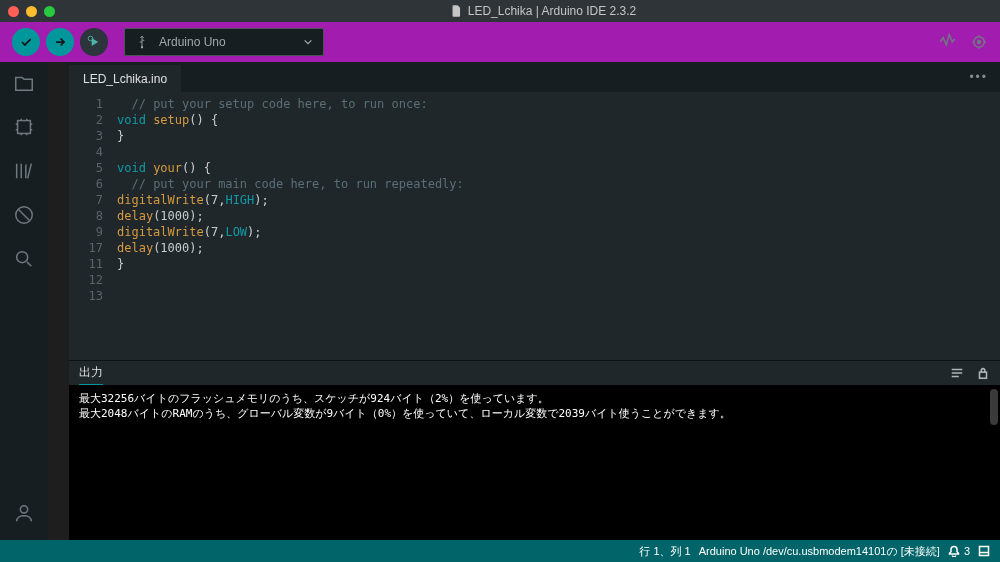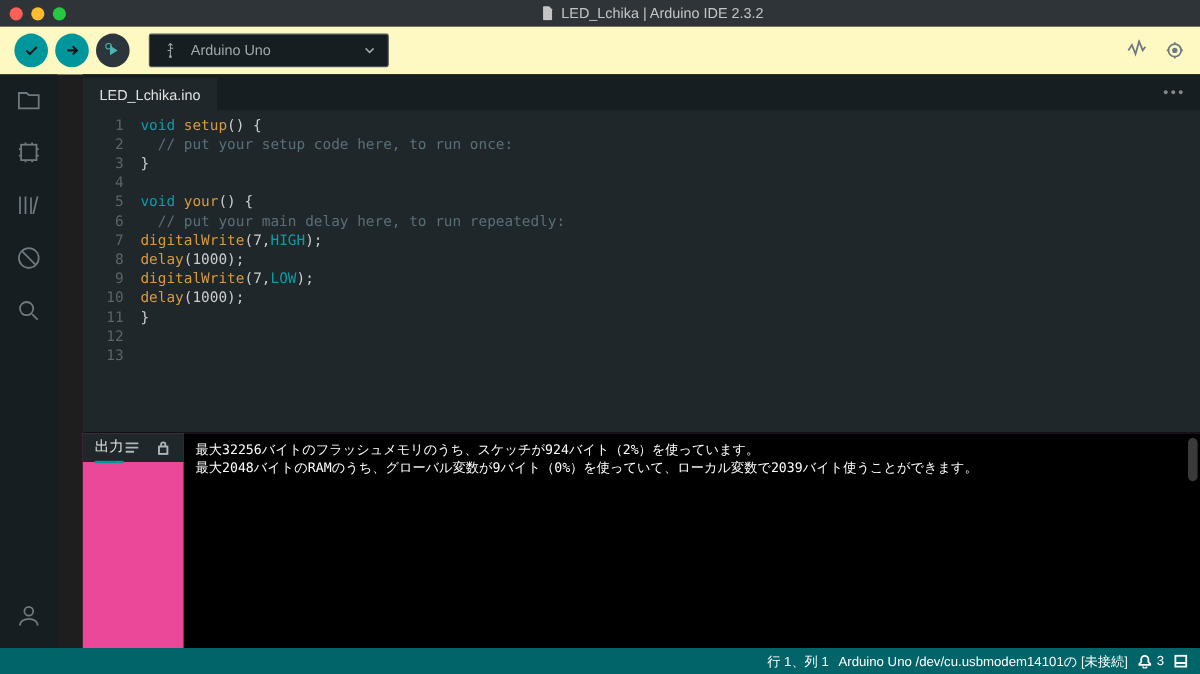--- a/index.html
+++ b/index.html
@@ -32,21 +32,21 @@
   color: #c5c5c5;
   font-size: 12px;
   display: flex;
   align-items: center;
   gap: 6px;
   margin-left: 44px;
 }
 .file-icon { width: 10px; height: 12px; fill: #c5c5c5; }
 .toolbar {
   height: 40px;
-  background: #fef9c3;
+  background: #a21caf;
   display: flex;
   align-items: center;
   padding: 0 12px;
   justify-content: space-between;
 }
 .toolbar-left { display: flex; align-items: center; gap: 6px; }
 .tb-btn {
   width: 28px; height: 28px; border-radius: 50%;
   display: flex; align-items: center; justify-content: center;
   cursor: pointer;
@@ -130,23 +130,23 @@
 .code-lines div { height: 16px; white-space: pre; }
 .tok-kw { color: #0f9aa7; }
 .tok-fn { color: #d69a40; }
 .tok-paren { color: #cccccc; }
 .tok-comment { color: #5a6e78; }
 .tok-call { color: #d69a40; }
 .tok-num { color: #cccccc; }
 .tok-const { color: #0f9aa7; }
 .panel {
   border-top: 1px solid #0d1214;
-  background: #ec4899;
-  display: flex;
-  flex-direction: row;
+  background: #22c55e;
+  display: flex;
+  flex-direction: column;
 }
 .panel-header {
   height: 24px;
   background: #1f272b;
   display: flex;
   align-items: center;
   padding: 0 10px;
   justify-content: space-between;
 }
 .panel-tab {
@@ -280,32 +280,32 @@
       <div class="gutter" id="gutter">
           <div>1</div>
           <div>2</div>
           <div>3</div>
           <div>4</div>
           <div>5</div>
           <div>6</div>
           <div>7</div>
           <div>8</div>
           <div>9</div>
-          <div>10</div>
+          <div>17</div>
           <div>11</div>
           <div>12</div>
           <div>13</div>
         </div>
       <div class="code-lines" id="codelines">
+          <div><span>  </span><span class="tok-comment">// put your setup code here, to run once:</span></div>
           <div><span class="tok-kw">void </span><span class="tok-fn">setup</span><span class="tok-paren">() {</span></div>
-          <div><span>  </span><span class="tok-comment">// put your setup code here, to run once:</span></div>
           <div><span class="tok-paren">}</span></div>
           <div><span></span></div>
           <div><span class="tok-kw">void </span><span class="tok-fn">your</span><span class="tok-paren">() {</span></div>
-          <div><span>  </span><span class="tok-comment">// put your main delay here, to run repeatedly:</span></div>
+          <div><span>  </span><span class="tok-comment">// put your main code here, to run repeatedly:</span></div>
           <div><span class="tok-call">digitalWrite</span><span class="tok-paren">(</span><span class="tok-num">7</span><span class="tok-paren">,</span><span class="tok-const">HIGH</span><span class="tok-paren">);</span></div>
           <div><span class="tok-call">delay</span><span class="tok-paren">(</span><span class="tok-num">1000</span><span class="tok-paren">);</span></div>
           <div><span class="tok-call">digitalWrite</span><span class="tok-paren">(</span><span class="tok-num">7</span><span class="tok-paren">,</span><span class="tok-const">LOW</span><span class="tok-paren">);</span></div>
           <div><span class="tok-call">delay</span><span class="tok-paren">(</span><span class="tok-num">1000</span><span class="tok-paren">);</span></div>
           <div><span class="tok-paren">}</span></div>
           <div><span></span></div>
         </div>
     </div>
 
     <div class="panel" style="height:180px">

